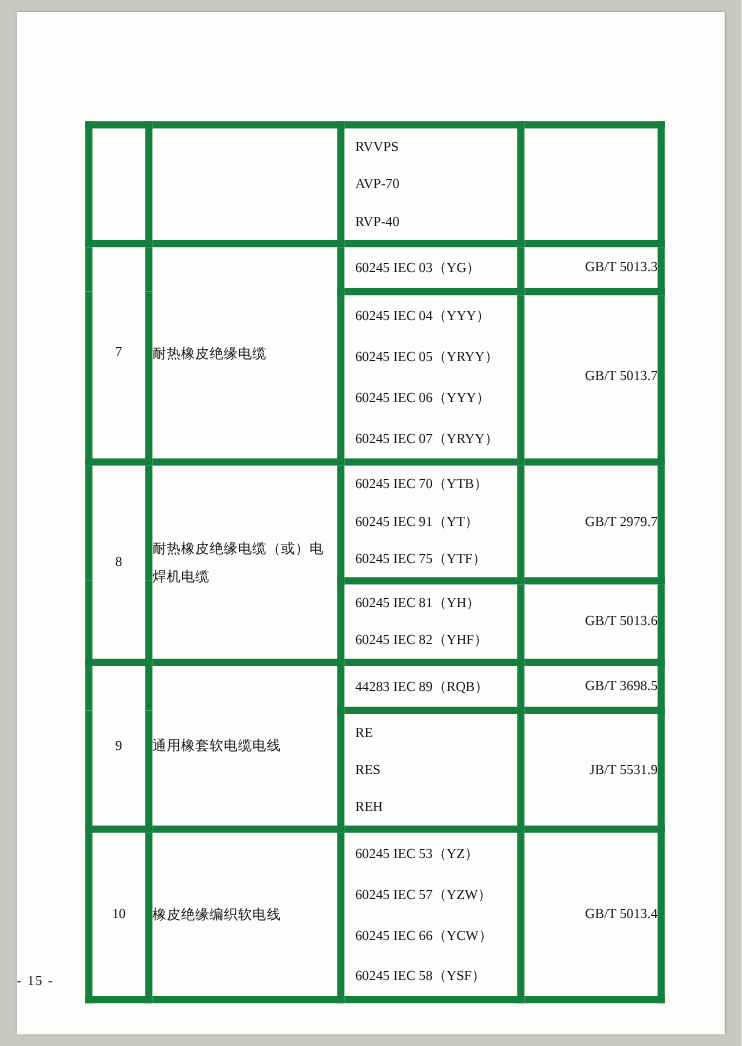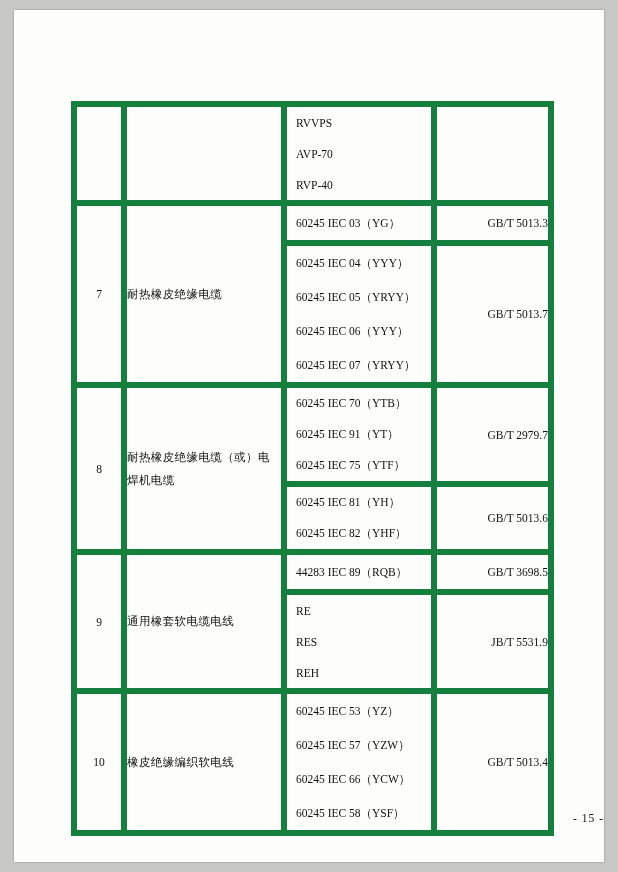--- a/index.html
+++ b/index.html
@@ -77,21 +77,21 @@
   }
   .model-line.tight {
     padding-top: 8px;
     padding-bottom: 8px;
   }
   .footer {
     position: absolute;
     left: 0;
     right: 0;
     top: 802px;
-    text-align: right;
+    text-align: left;
     font-size: 11.5px;
     color: #111;
     font-family: "Liberation Serif", serif;
     letter-spacing: 1px;
   }
 </style>
 </head>
 <body>
 
 <div class="page">

